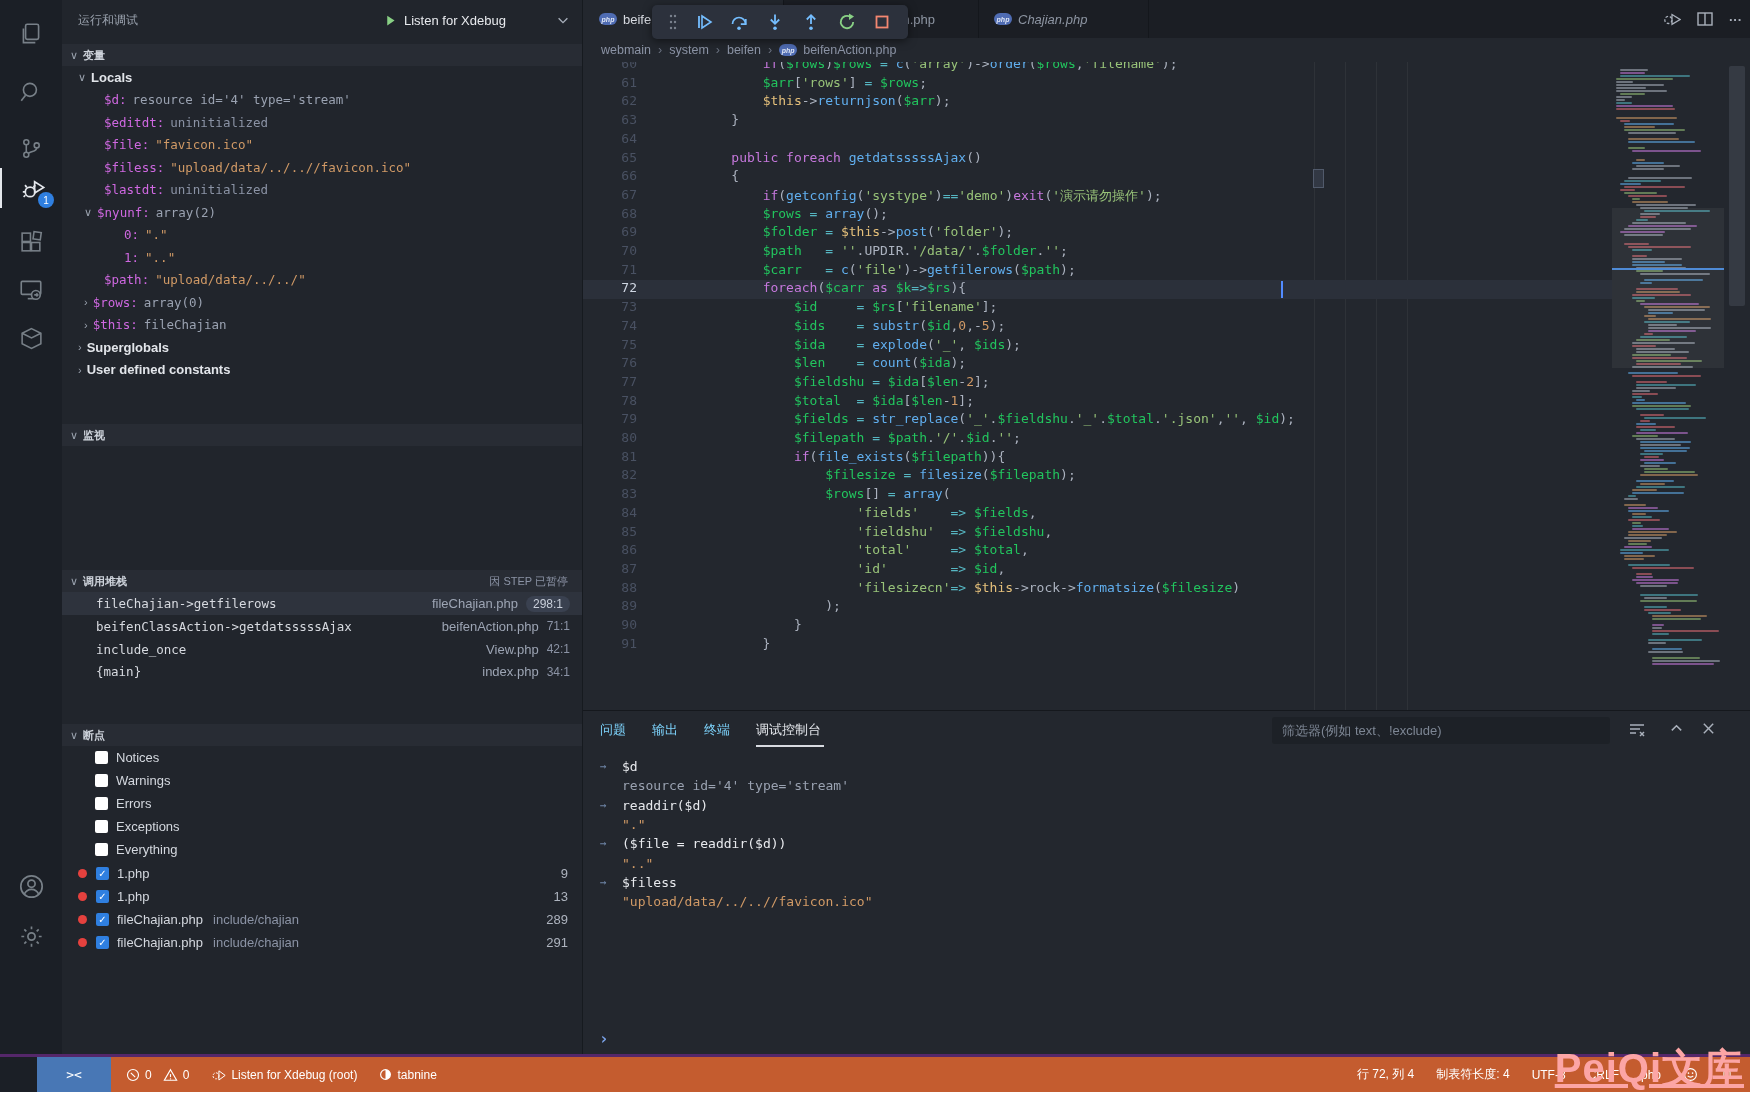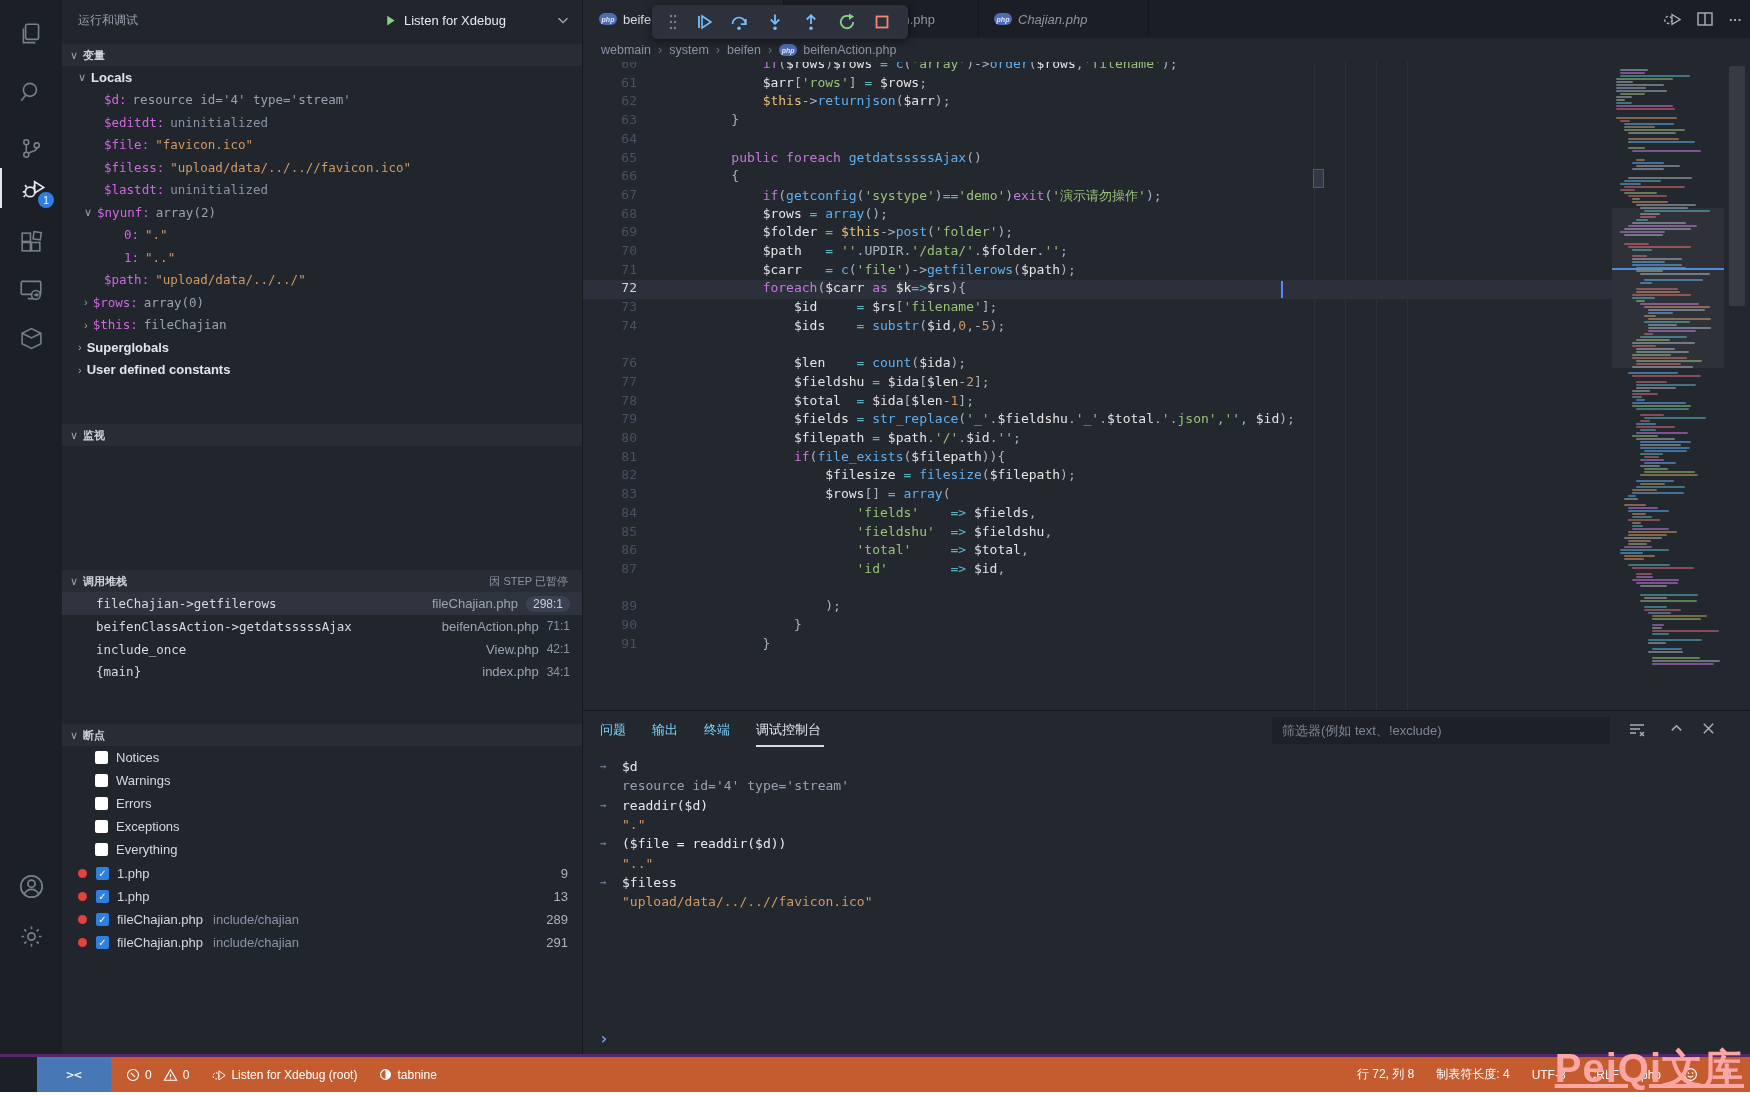--- a/index.html
+++ b/index.html
@@ -55,21 +55,21 @@
               color:#8b93a5;font-size:12.5px;}
   #breadcrumb .bc-sep{margin:0 7px;color:#6b7280;}
   #dbgbar{position:absolute;left:69px;top:5px;width:256px;height:34px;background:#2c313c;border-radius:5px;
           box-shadow:0 2px 8px rgba(0,0,0,.5);display:flex;align-items:center;justify-content:space-evenly;z-index:20;}
   #code{position:absolute;left:0;top:62px;width:1029px;height:648px;overflow:hidden;}
   .cl{position:absolute;left:0;width:100%;height:19px;white-space:pre;font-family:"DejaVu Sans Mono","Liberation Mono",monospace;
       font-size:13px;color:#abb2bf;}
   .cl .num{position:absolute;left:0;width:54px;text-align:right;color:#495162;}
   .cl .src{position:absolute;left:117px;}
   .cl.cur{background:#2b303a;} .cl.cur .num{color:#cfd6e2;}
-  .tok-str{color:#98c379;} .tok-var{color:#e5e5e5;} .tok-kw{color:#c678dd;} .tok-fn{color:#61afef;}
+  .tok-str{color:#98c379;} .tok-var{color:#22c55e;} .tok-kw{color:#c678dd;} .tok-fn{color:#61afef;}
   .tok-num{color:#d19a66;} .tok-op{color:#56b6c2;} .tok-this{color:#e5c07b;}
   .guide{position:absolute;top:62px;height:648px;width:1px;background:rgba(255,255,255,0.05);}
   #cursor{position:absolute;width:2px;height:17px;background:#528bff;z-index:5;}
   #brbox{position:absolute;width:9px;height:17px;border:1px solid #515a6b;background:#323844;z-index:1;}
   #minimap{position:absolute;left:1029px;top:62px;width:112px;height:648px;background:#23272e;padding-top:4px;box-sizing:border-box;}
   .mmrow{height:2px;margin-bottom:1px;border-radius:1px;}
   #mmview{position:absolute;left:1029px;top:208px;width:112px;height:160px;background:rgba(255,255,255,0.05);}
   #mmline{position:absolute;left:1029px;top:268px;width:112px;height:2px;background:#4f8bd6;}
   #vscroll{position:absolute;left:1146px;top:66px;width:16px;height:240px;background:rgba(160,170,185,0.15);border-radius:2px;}
   
@@ -455,32 +455,34 @@
         <div class="cl" style="top: 87.5px;"><span class="num">65</span><span class="src">    <span class="tok-kw">public</span> <span class="tok-kw">foreach</span> <span class="tok-fn">getdatsssssAjax</span>()</span></div>
         <div class="cl" style="top: 106.2px;"><span class="num">66</span><span class="src">    {</span></div>
         <div class="cl" style="top: 124.9px;"><span class="num">67</span><span class="src">        <span class="tok-kw">if</span>(<span class="tok-fn">getconfig</span>(<span class="tok-str">'systype'</span>)<span class="tok-op">==</span><span class="tok-str">'demo'</span>)<span class="tok-kw">exit</span>(<span class="tok-str">'演示请勿操作'</span>);</span></div>
         <div class="cl" style="top: 143.6px;"><span class="num">68</span><span class="src">        <span class="tok-var">$rows</span> <span class="tok-op">=</span> <span class="tok-fn">array</span>();</span></div>
         <div class="cl" style="top: 162.3px;"><span class="num">69</span><span class="src">        <span class="tok-var">$folder</span> <span class="tok-op">=</span> <span class="tok-this">$this</span>-&gt;<span class="tok-fn">post</span>(<span class="tok-str">'folder'</span>);</span></div>
         <div class="cl" style="top: 181px;"><span class="num">70</span><span class="src">        <span class="tok-var">$path</span>   <span class="tok-op">=</span> <span class="tok-str">''</span>.UPDIR.<span class="tok-str">'/data/'</span>.<span class="tok-var">$folder</span>.<span class="tok-str">''</span>;</span></div>
         <div class="cl" style="top: 199.7px;"><span class="num">71</span><span class="src">        <span class="tok-var">$carr</span>   <span class="tok-op">=</span> <span class="tok-fn">c</span>(<span class="tok-str">'file'</span>)-&gt;<span class="tok-fn">getfilerows</span>(<span class="tok-var">$path</span>);</span></div>
         <div class="cl cur" style="top: 218.4px;"><span class="num">72</span><span class="src">        <span class="tok-kw">foreach</span>(<span class="tok-var">$carr</span> <span class="tok-kw">as</span> <span class="tok-var">$k</span><span class="tok-op">=&gt;</span><span class="tok-var">$rs</span>){</span></div>
         <div class="cl" style="top: 237.1px;"><span class="num">73</span><span class="src">            <span class="tok-var">$id</span>     <span class="tok-op">=</span> <span class="tok-var">$rs</span>[<span class="tok-str">'filename'</span>];</span></div>
         <div class="cl" style="top: 255.8px;"><span class="num">74</span><span class="src">            <span class="tok-var">$ids</span>    <span class="tok-op">=</span> <span class="tok-fn">substr</span>(<span class="tok-var">$id</span>,<span class="tok-num">0</span>,-<span class="tok-num">5</span>);</span></div>
+        <div class="cl" style="top: 274.5px;"><span class="num">75</span><span class="src">            <span class="tok-var">$ida</span>    <span class="tok-op">=</span> <span class="tok-fn">explode</span>(<span class="tok-str">'_'</span>, <span class="tok-var">$ids</span>);</span></div>
         <div class="cl" style="top: 293.2px;"><span class="num">76</span><span class="src">            <span class="tok-var">$len</span>    <span class="tok-op">=</span> <span class="tok-fn">count</span>(<span class="tok-var">$ida</span>);</span></div>
         <div class="cl" style="top: 311.9px;"><span class="num">77</span><span class="src">            <span class="tok-var">$fieldshu</span> <span class="tok-op">=</span> <span class="tok-var">$ida</span>[<span class="tok-var">$len</span>-<span class="tok-num">2</span>];</span></div>
         <div class="cl" style="top: 330.6px;"><span class="num">78</span><span class="src">            <span class="tok-var">$total</span>  <span class="tok-op">=</span> <span class="tok-var">$ida</span>[<span class="tok-var">$len</span>-<span class="tok-num">1</span>];</span></div>
         <div class="cl" style="top: 349.3px;"><span class="num">79</span><span class="src">            <span class="tok-var">$fields</span> <span class="tok-op">=</span> <span class="tok-fn">str_replace</span>(<span class="tok-str">'_'</span>.<span class="tok-var">$fieldshu</span>.<span class="tok-str">'_'</span>.<span class="tok-var">$total</span>.<span class="tok-str">'.json'</span>,<span class="tok-str">''</span>, <span class="tok-var">$id</span>);</span></div>
         <div class="cl" style="top: 368px;"><span class="num">80</span><span class="src">            <span class="tok-var">$filepath</span> <span class="tok-op">=</span> <span class="tok-var">$path</span>.<span class="tok-str">'/'</span>.<span class="tok-var">$id</span>.<span class="tok-str">''</span>;</span></div>
         <div class="cl" style="top: 386.7px;"><span class="num">81</span><span class="src">            <span class="tok-kw">if</span>(<span class="tok-fn">file_exists</span>(<span class="tok-var">$filepath</span>)){</span></div>
         <div class="cl" style="top: 405.4px;"><span class="num">82</span><span class="src">                <span class="tok-var">$filesize</span> <span class="tok-op">=</span> <span class="tok-fn">filesize</span>(<span class="tok-var">$filepath</span>);</span></div>
         <div class="cl" style="top: 424.1px;"><span class="num">83</span><span class="src">                <span class="tok-var">$rows</span>[] <span class="tok-op">=</span> <span class="tok-fn">array</span>(</span></div>
         <div class="cl" style="top: 442.8px;"><span class="num">84</span><span class="src">                    <span class="tok-str">'fields'</span>    <span class="tok-op">=&gt;</span> <span class="tok-var">$fields</span>,</span></div>
         <div class="cl" style="top: 461.5px;"><span class="num">85</span><span class="src">                    <span class="tok-str">'fieldshu'</span>  <span class="tok-op">=&gt;</span> <span class="tok-var">$fieldshu</span>,</span></div>
         <div class="cl" style="top: 480.2px;"><span class="num">86</span><span class="src">                    <span class="tok-str">'total'</span>     <span class="tok-op">=&gt;</span> <span class="tok-var">$total</span>,</span></div>
         <div class="cl" style="top: 498.9px;"><span class="num">87</span><span class="src">                    <span class="tok-str">'id'</span>        <span class="tok-op">=&gt;</span> <span class="tok-var">$id</span>,</span></div>
+        <div class="cl" style="top: 517.6px;"><span class="num">88</span><span class="src">                    <span class="tok-str">'filesizecn'</span><span class="tok-op">=&gt;</span> <span class="tok-this">$this</span>-&gt;rock-&gt;<span class="tok-fn">formatsize</span>(<span class="tok-var">$filesize</span>)</span></div>
         <div class="cl" style="top: 536.3px;"><span class="num">89</span><span class="src">                );</span></div>
         <div class="cl" style="top: 555px;"><span class="num">90</span><span class="src">            }</span></div>
         <div class="cl" style="top: 573.7px;"><span class="num">91</span><span class="src">        }</span></div>
       </div>
     <div id="minimap">
         <div class="mmrow" style="height: 2px; background: transparent;"></div>
         <div class="mmrow" style="margin-left: 8px; width: 27.5957px; background: rgb(171, 178, 191); opacity: 0.55;"></div>
         <div class="mmrow" style="margin-left: 8px; width: 24.9002px; background: rgb(198, 120, 221); opacity: 0.55;"></div>
         <div class="mmrow" style="margin-left: 8px; width: 69.6938px; background: rgb(86, 182, 194); opacity: 0.55;"></div>
         <div class="mmrow" style="margin-left: 4px; width: 56.7887px; background: rgb(152, 195, 121); opacity: 0.55;"></div>
@@ -753,21 +755,21 @@
       </span>
       <span class="sb-item">
         <svg width="13" height="13" viewBox="0 0 16 16">
             <circle cx="8" cy="8" r="6" fill="none" stroke="#fff" stroke-width="1.4"></circle>
             <path d="M8 2 A6 6 0 0 1 8 14 Z" fill="#fff"></path>
           </svg>
         <span>tabnine</span>
       </span>
     </div>
     <div id="sb-right">
-      <span class="sb-item">行 72, 列 8</span>
+      <span class="sb-item">行 72, 列 4</span>
       <span class="sb-item">制表符长度: 4</span>
       <span class="sb-item">UTF-8</span>
       <span class="sb-item">CRLF</span>
       <span class="sb-item">php</span>
       <svg width="15" height="15" viewBox="0 0 16 16">
           <circle cx="8" cy="8" r="6.3" fill="none" stroke="#fff" stroke-width="1.2"></circle>
           <circle cx="5.8" cy="6.5" r="0.9" fill="#fff"></circle>
           <circle cx="10.2" cy="6.5" r="0.9" fill="#fff"></circle>
           <path d="M5 9.5 Q8 12 11 9.5" fill="none" stroke="#fff" stroke-width="1.2"></path>
         </svg>

